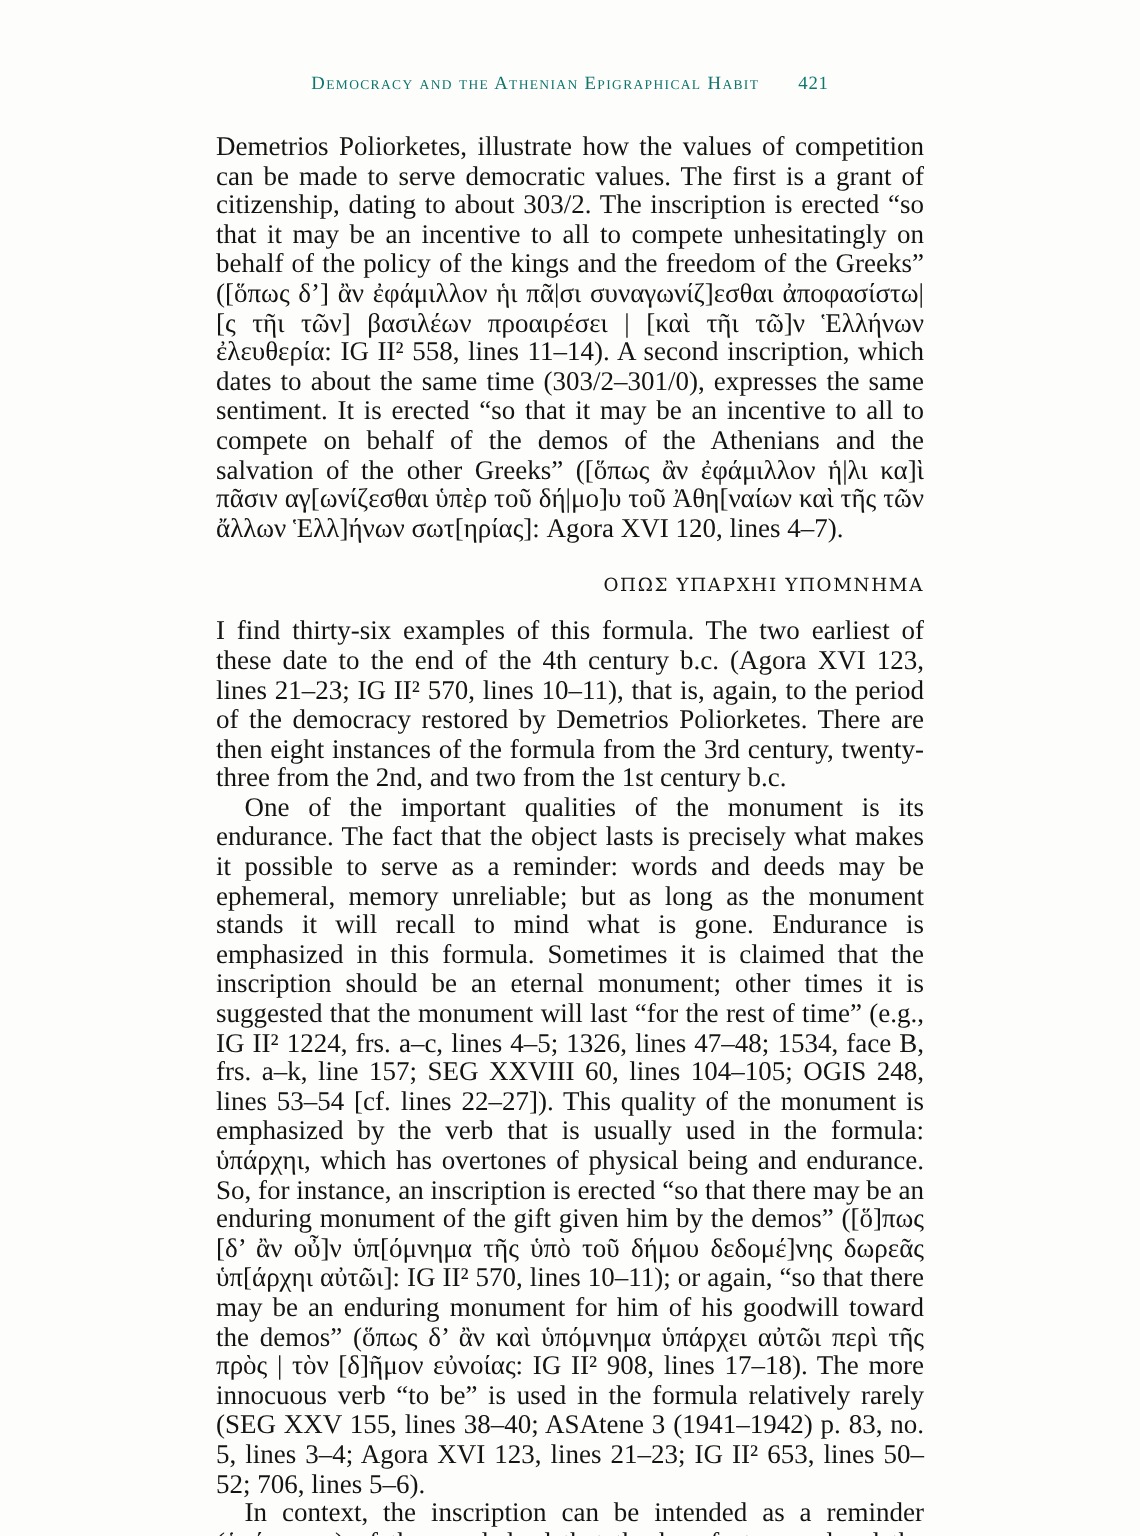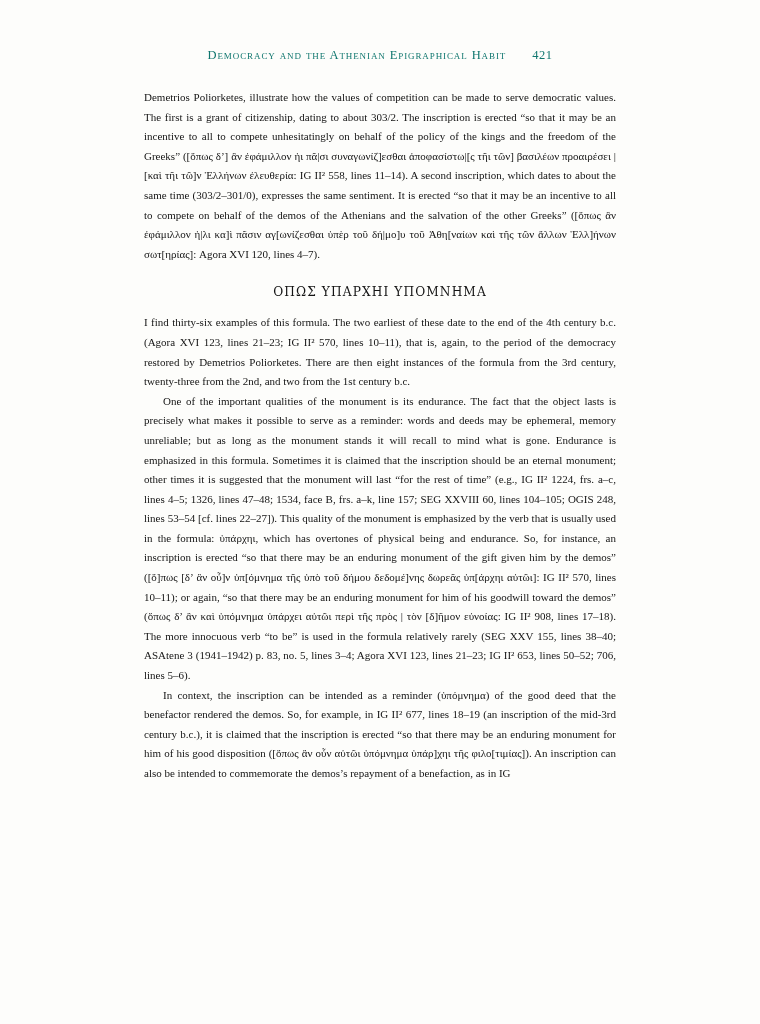--- a/index.html
+++ b/index.html
@@ -44,38 +44,38 @@
     font-size: 12.5px;
   }
   .textblock {
     position: absolute;
     left: 144px;
     top: 88px;
     width: 472px;
   }
   p {
     margin: 0;
-    font-size: 11px;
+    font-size: 18px;
     line-height: 19.6px;
     text-align: justify;
     text-justify: inter-word;
     hyphens: auto;
     -webkit-hyphens: auto;
   }
   p.indent {
     text-indent: 19px;
   }
   .subhead {
     margin-top: 21px;
     margin-bottom: 14px;
     font-variant: small-caps;
     letter-spacing: 1.1px;
     font-size: 12.2px;
     font-family: "DejaVu Serif", serif;
-    text-align: center;
+    text-align: right;
   }
 </style>
 </head>
 <body>
 
 <div class="page">
 
   <div class="running-head">
     <span class="title-text">Democracy and the Athenian Epigraphical Habit</span><span class="folio">421</span>
   </div>

